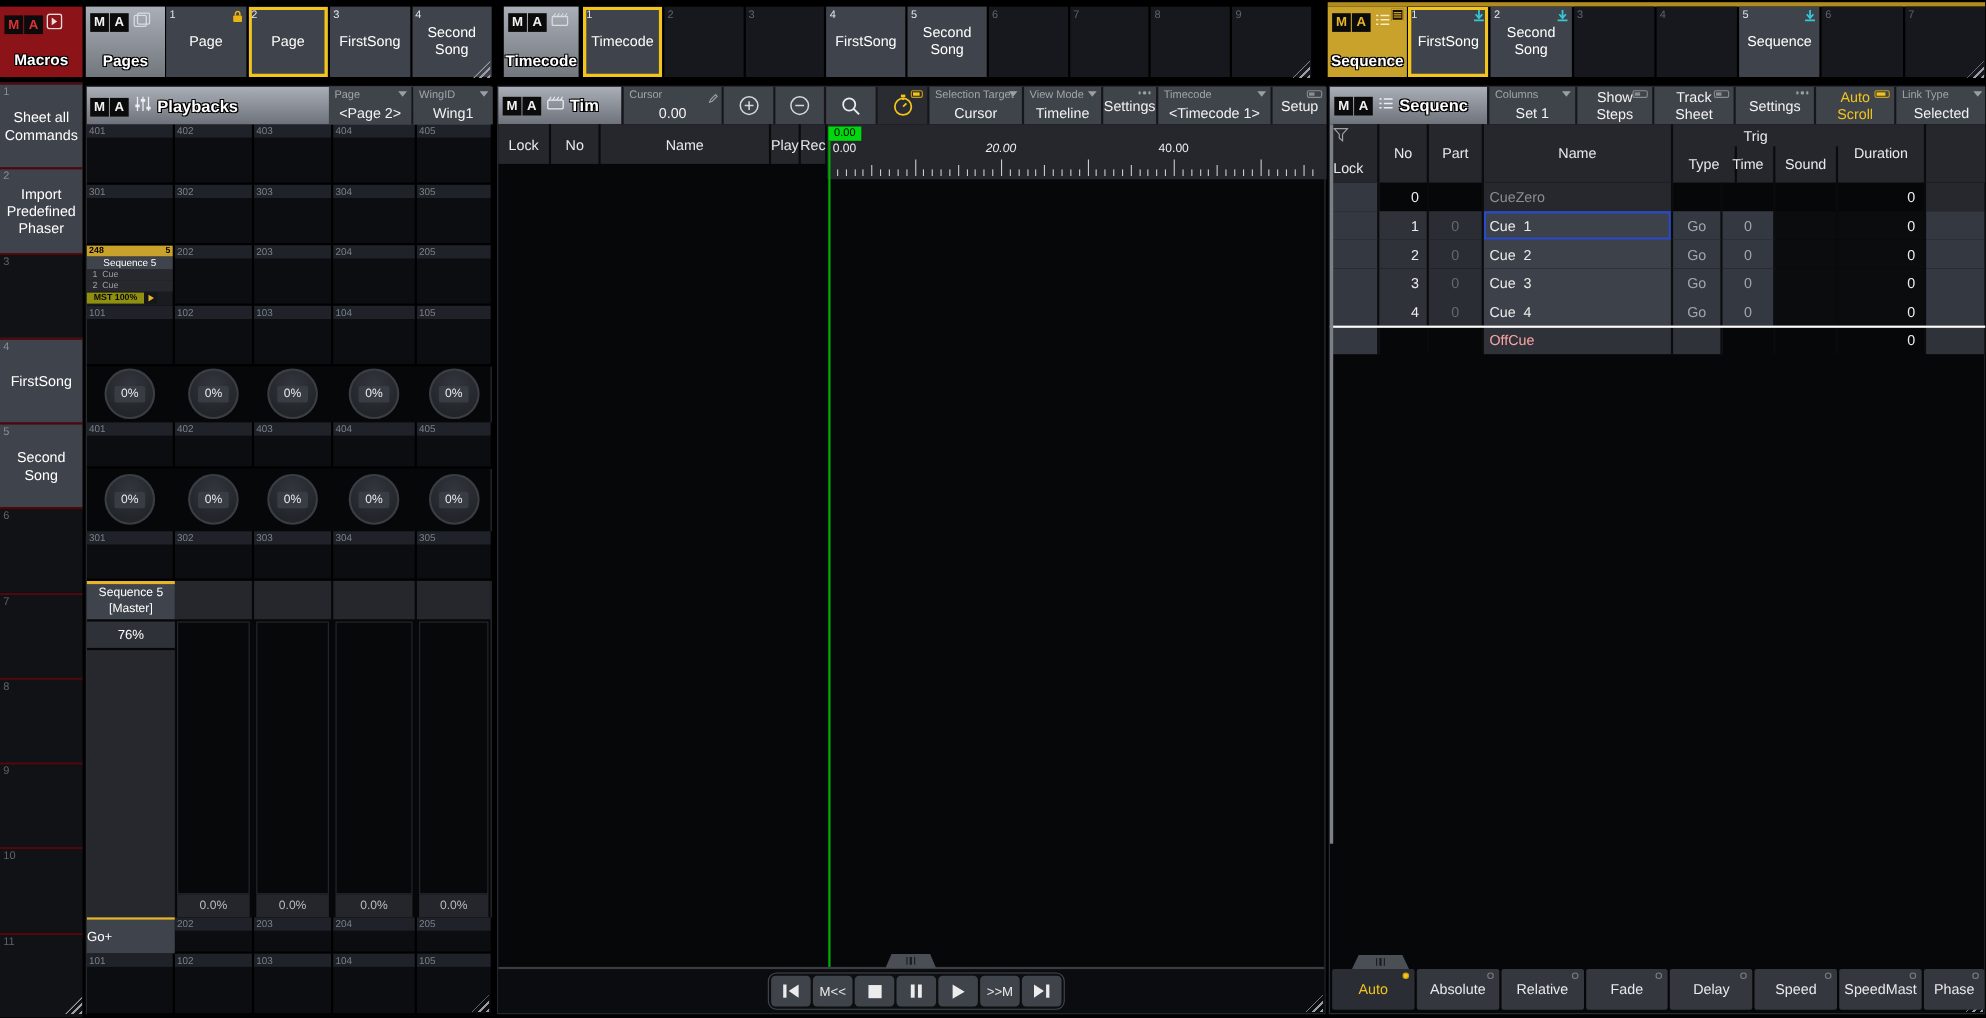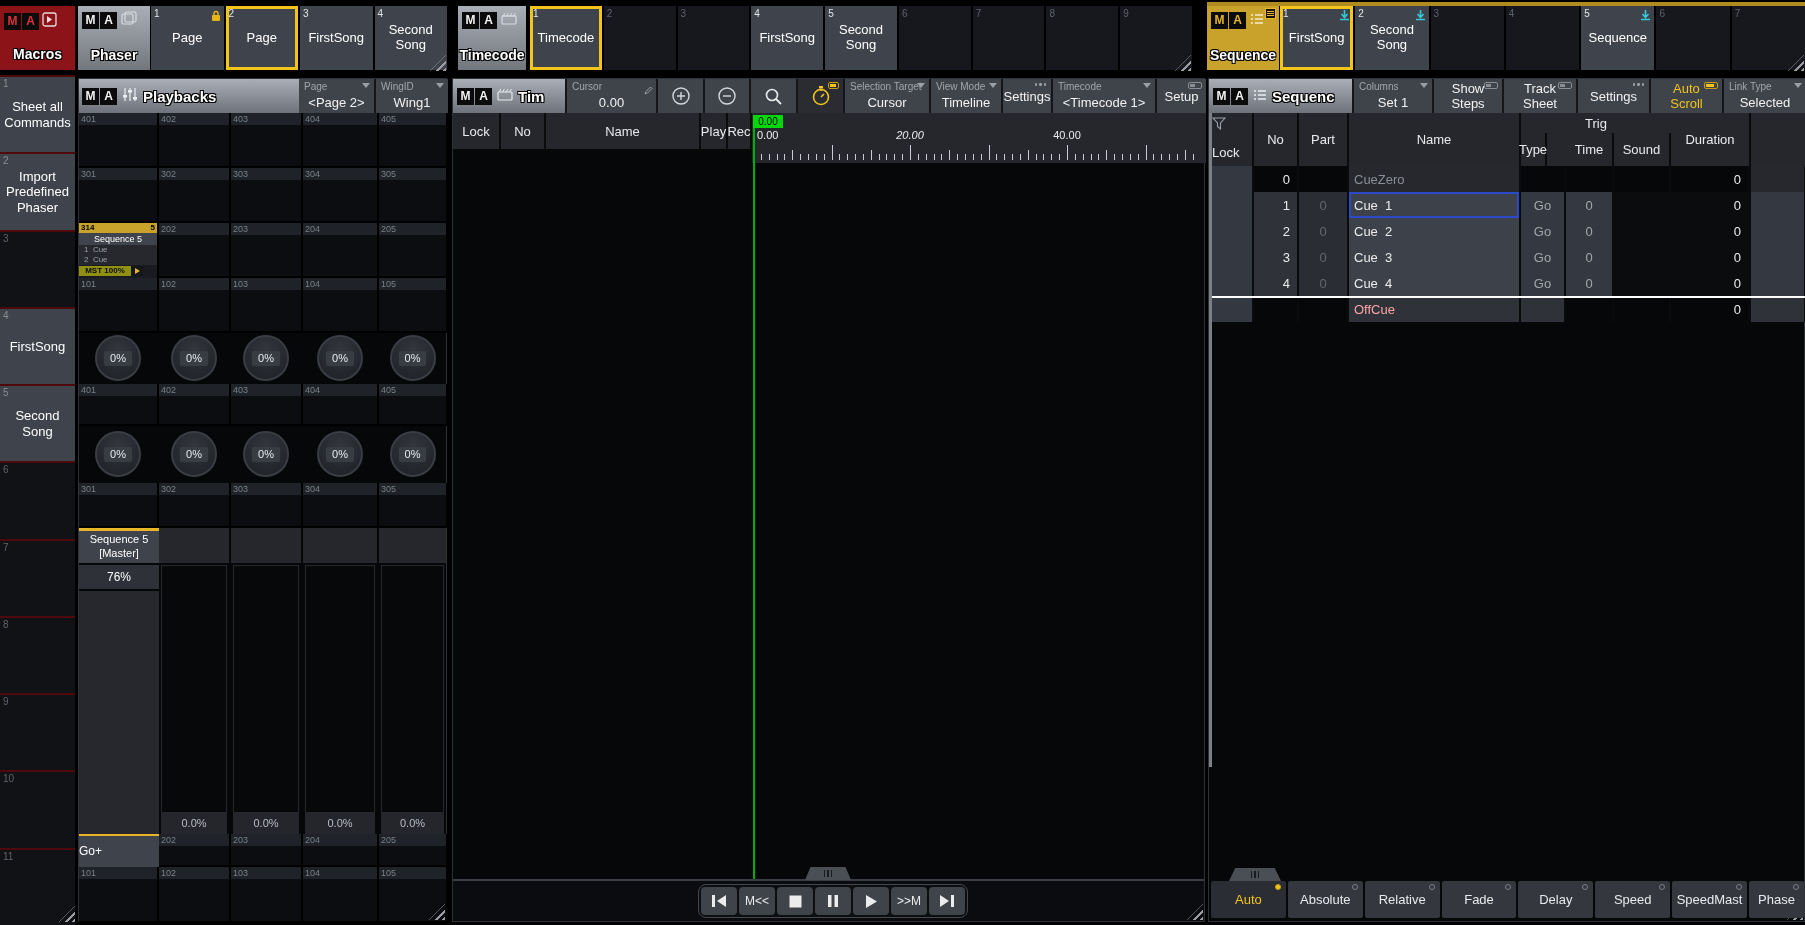--- a/index.html
+++ b/index.html
@@ -191,21 +191,21 @@
     <div class="icons">
       <span class="ma">
           <b>M</b>
           <b>A</b>
         </span>
       <span><svg width="16" height="14" viewBox="0 0 16 14">
             <rect x="1" y="3" width="11" height="10" rx="1.5" fill="none" stroke="#d8dce2" stroke-width="1.2"></rect>
             <rect x="4" y="1" width="11" height="10" rx="1.5" fill="none" stroke="#d8dce2" stroke-width="1.2"></rect>
           </svg></span>
     </div>
-    <span class="ptxt outl">Phaser</span>
+    <span class="ptxt outl">Pages</span>
   </div>
   <div class="pool-cells" id="pages-cells" style="left:151px;width:296px;">
       <div class="pcell filled">
         <div class="pnum">1</div>
         <div class="plabel">Page</div>
         <span class="corner-ic"><svg width="10" height="12" viewBox="0 0 10 12">
             <rect x="1" y="5" width="8" height="6" rx="1" fill="#e8b418"></rect>
             <path d="M3 5 V3.5 a2 2 0 0 1 4 0 V5" fill="none" stroke="#e8b418" stroke-width="1.4"></path>
           </svg></span>
       </div>
@@ -324,21 +324,21 @@
         <div class="pnum">7</div>
       </div>
     </div>
   <div class="rsz" style="left:1788px;top:55px;"></div>
 
   <section class="win" style="left:78px;width:369px;">
     <div id="pb-grid">
 
       <div id="mini-exec">
         <div class="ybar">
-            <span class="rno">314</span>
+            <span class="rno">248</span>
             <span class="sno">5</span>
           </div>
         <div class="mtitle">Sequence 5</div>
         <div class="mline">1  Cue</div>
         <div class="mline">2  Cue</div>
         <div class="mbot">
             <span class="mst">MST 100%</span>
             <span class="mplay">
               <i></i>
             </span>
@@ -772,21 +772,21 @@
     <div id="cue-header">
       <span style="position:absolute;left:3px;top:3px;"><svg width="14" height="13" viewBox="0 0 14 13">
             <path d="M1 1 h12 l-4.5 5 v6 l-3 -2.5 v-3.5 Z" fill="none" stroke="#9aa0a6" stroke-width="1.1"></path>
           </svg></span>
     <div class="hcell" style="left: 0px; top: 0px; width: 45px; height: 53px; align-items: flex-end; justify-content: flex-start; padding-left: 3px; padding-bottom: 6px;">Lock</div>
         <div class="hcell" style="left: 45px; top: 0px; width: 45px; height: 53px;">No</div>
         <div class="hcell" style="left: 90px; top: 0px; width: 50px; height: 53px;">Part</div>
         <div class="hcell" style="left: 140px; top: 0px; width: 172px; height: 53px;">Name</div>
         <div class="hcell" style="left: 462px; top: 0px; width: 80px; height: 53px;">Duration</div>
         <div style="position: absolute; left: 312px; top: 0px; width: 150px; height: 20px; display: flex; align-items: center; justify-content: center; color: rgb(232, 234, 236); font-size: 13px;">Trig</div>
-        <div class="hcell" style="left: 312px; top: 20px; width: 26px; height: 33px;">Type</div>
+        <div class="hcell" style="left: 312px; top: 20px; width: 58px; height: 33px;">Type</div>
         <div class="hcell" style="left: 357px; top: 20px; width: 48px; height: 33px;">Time</div>
         <div class="hcell" style="left: 405px; top: 20px; width: 57px; height: 33px;">Sound</div>
         <div class="hcell" style="left: 542px; top: 0px; width: 55px; height: 53px; border-right: none;"></div>
       </div>
     <div id="cue-rows">
         <div class="cue-row cuezero">
           <div class="cc c-lock" style="width: 45px;"></div>
           <div class="cc c-no" style="width: 45px;">0</div>
           <div class="cc c-part" style="width: 50px;"></div>
           <div class="cc c-name" style="width: 172px;">CueZero</div>

